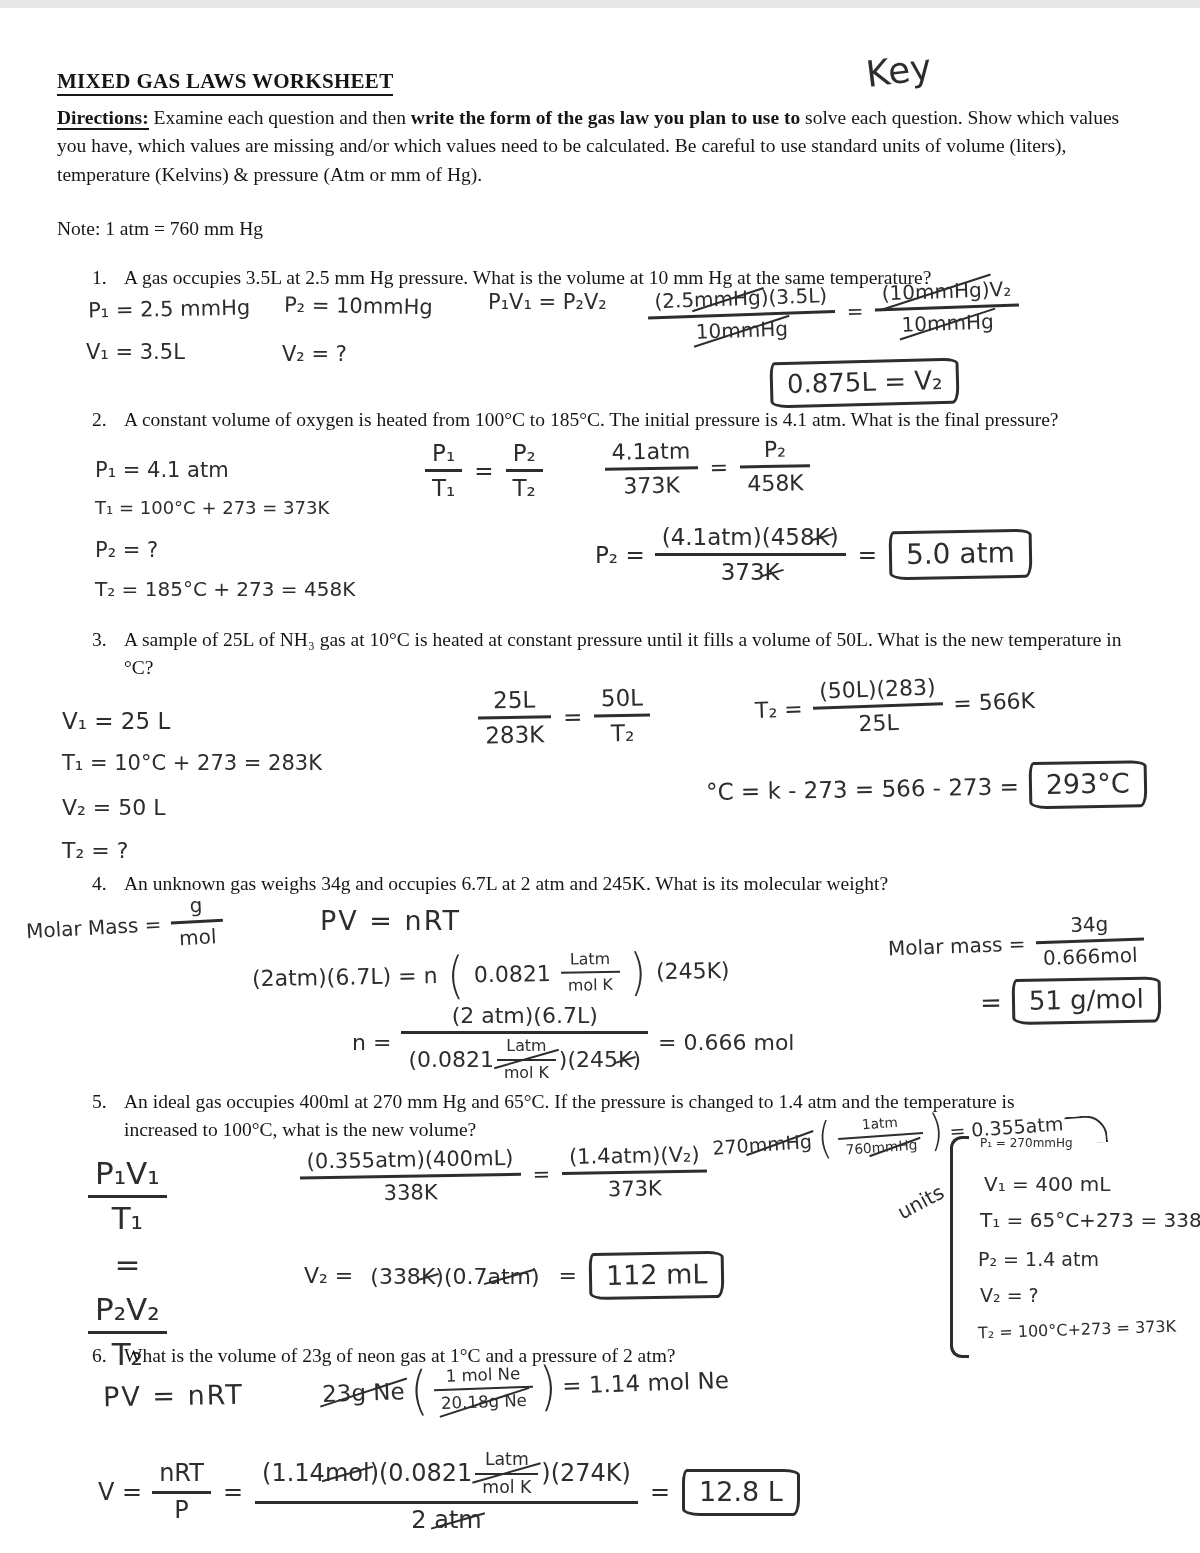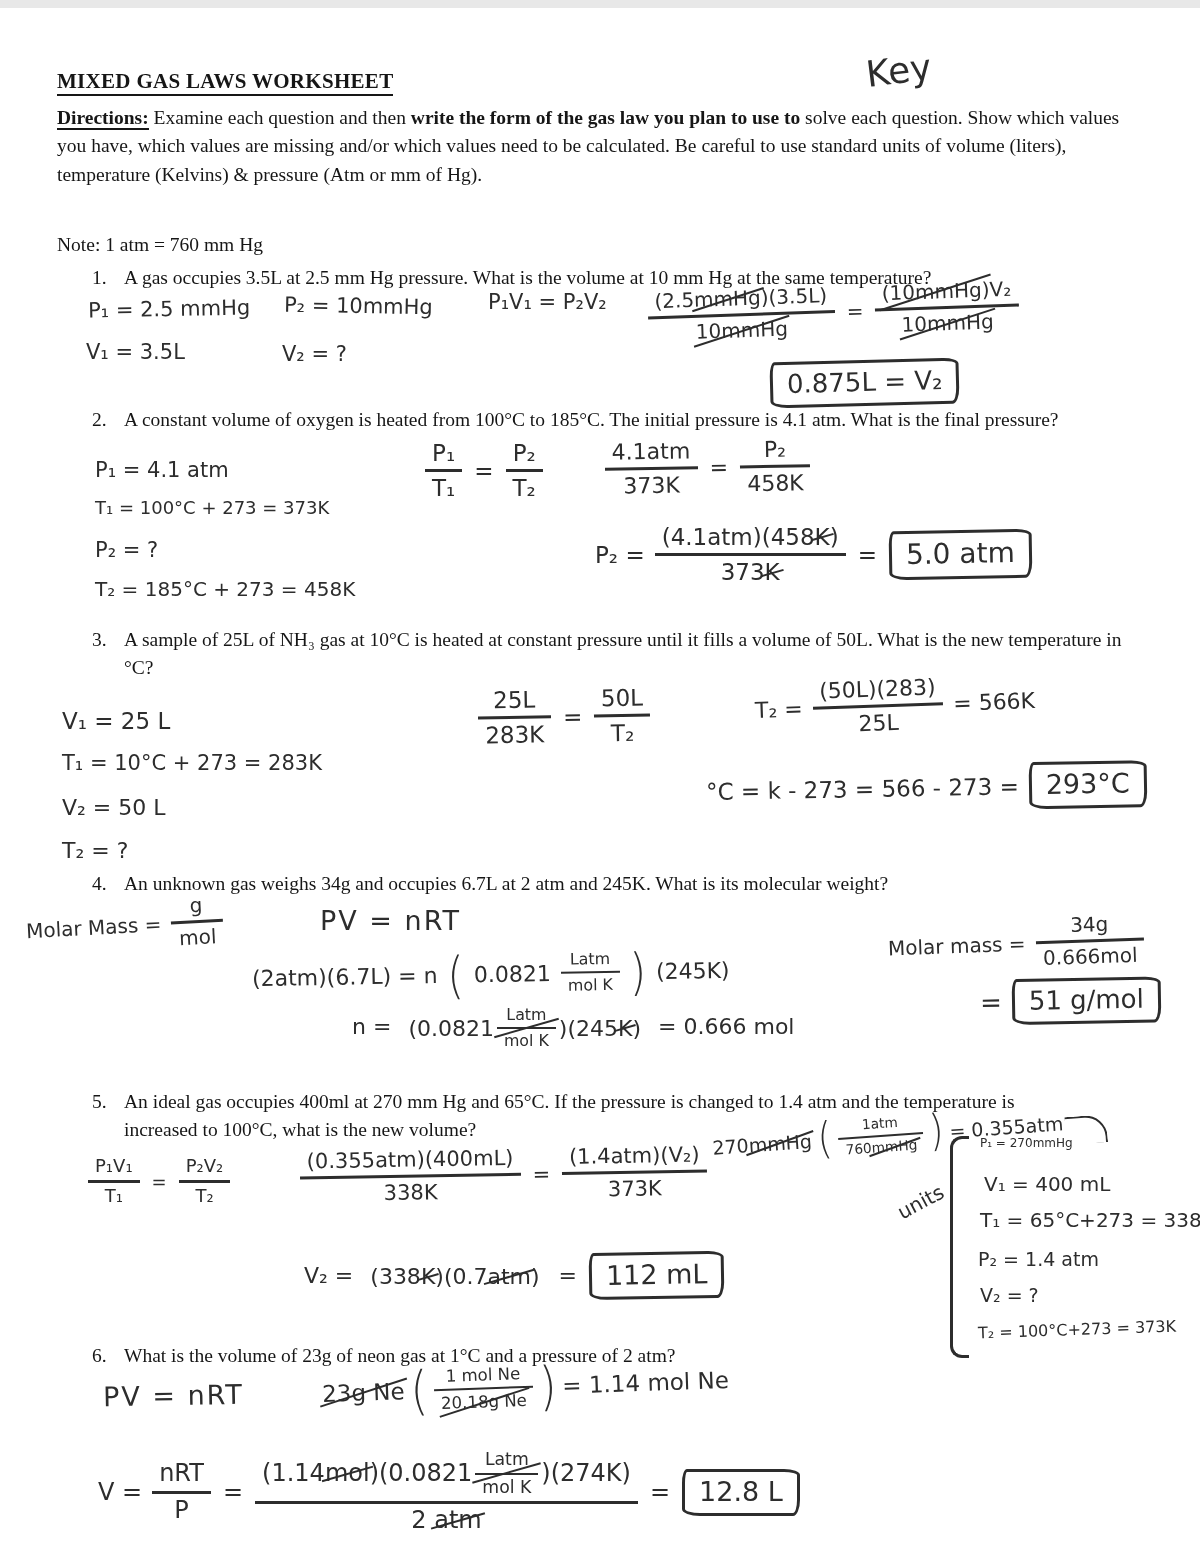--- a/index.html
+++ b/index.html
@@ -45,21 +45,21 @@
 
   <div class="printed title" style="left:57px; top:58px;">
     <span class="t-underline">MIXED GAS LAWS WORKSHEET</span>
   </div>
   <div class="hw" style="left:866px; top:42px; font-size:36px; transform:rotate(-7deg);">Key</div>
 
   <div class="printed" style="left:57px; top:96px; width:1085px;">
     <span class="dir-label">Directions:</span><span>  Examine each question and then </span><b>write the form of the gas law you plan to use to</b><span> solve each question.  Show which values you have, which values are missing and/or which values need to be calculated.  Be careful to use standard units of volume (liters), temperature (Kelvins) &amp; pressure (Atm or mm of Hg).</span>
   </div>
 
-  <div class="printed" style="left:57px; top:223px;">Note:  1 atm = 760 mm Hg</div>
+  <div class="printed" style="left:57px; top:207px;">Note:  1 atm = 760 mm Hg</div>
 
   <div class="q" style="left:92px; top:256px;">
     <span class="qnum">1.</span>
     <span style="width:1050px;">A gas occupies 3.5L at 2.5 mm Hg pressure. What is the volume at 10 mm Hg at the same temperature?</span>
   </div>
 
   <div class="hw" style="left:88px; top:289px; transform:rotate(-1deg);">P₁ = 2.5 mmHg</div>
   <div class="hw" style="left:284px; top:286px; transform:rotate(1deg);">P₂ = 10mmHg</div>
   <div class="hw" style="left:488px; top:282px;">P₁V₁ = P₂V₂</div>
   <div class="hw" style="left:86px; top:332px;">V₁ = 3.5L</div>
@@ -196,20 +196,21 @@
         <span class="num">Latm</span>
         <span class="den">mol K</span>
       </span>
     <span class="paren">)</span>
     <span>(245K)</span>
   </div>
 
   <div class="hw row" style="left:352px; top:995px; font-size:22px;">
     <span>n =</span>
     <span class="frac">
+      <span class="num">(2 atm)(6.7L)</span>
       <span class="den">
         <span>(0.0821</span>
         <span class="frac small cancel">
             <span class="num">Latm</span>
             <span class="den">mol K</span>
           </span>
         <span class="tokgroup"><span>)(245</span><span class="cancel">K</span><span>)</span></span>
       </span>
     </span>
     <span>= 0.666 mol</span>
@@ -240,21 +241,21 @@
         <span class="num">1atm</span>
         <span class="den">
           <span class="tokgroup"><span>760</span><span class="cancel">mmHg</span></span>
         </span>
       </span>
     <span class="paren">)</span>
     <span>= 0.355atm</span>
     <span class="arc"></span>
   </div>
 
-  <div class="hw row" style="left:88px; top:1148px; font-size:18px;">
+  <div class="hw row" style="left:88px; top:1148px; font-size:31px;flex-direction:column;">
     <span class="frac">
         <span class="num">P₁V₁</span>
         <span class="den">T₁</span>
       </span>
     <span class="op">=</span>
     <span class="frac">
         <span class="num">P₂V₂</span>
         <span class="den">T₂</span>
       </span>
   </div>

